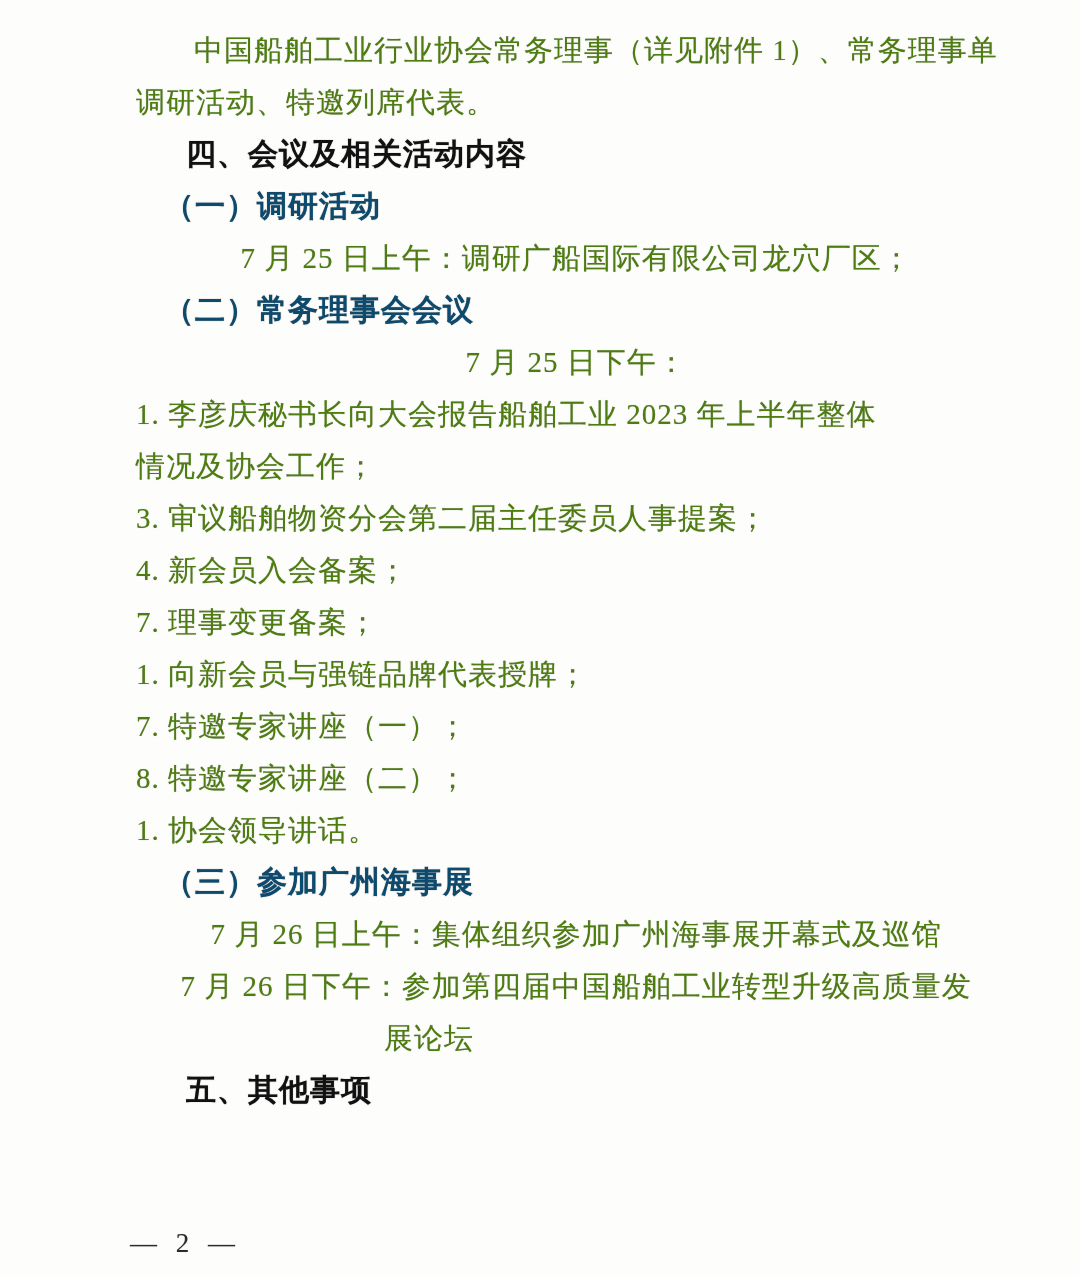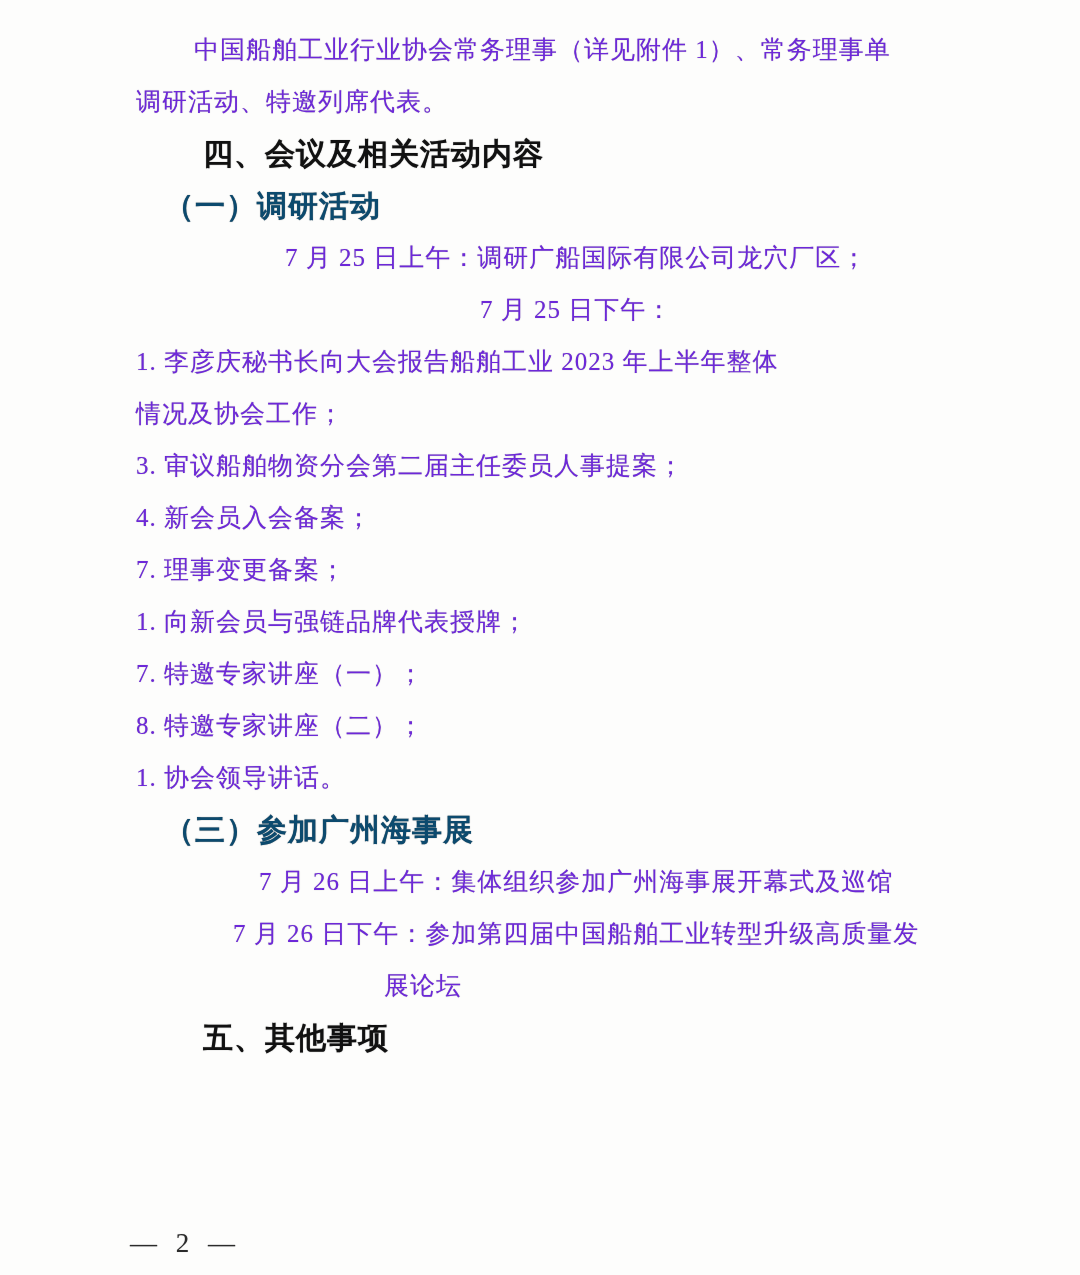--- a/index.html
+++ b/index.html
@@ -18,31 +18,31 @@
   }
   .content {
     position: absolute;
     top: 24px;
     left: 136px;
     right: 100px;
   }
   .line {
     height: 52px;
     line-height: 52px;
-    font-size: 25px;
+    font-size: 29px;
     letter-spacing: 1px;
     white-space: nowrap;
-    color: #6d28d9;
+    color: #4d7c0f;
     text-shadow: 0 0 1px rgba(40,40,40,0.35);
   }
   
   .para-indent { text-indent: 58px; }
   
   .h1 {
-    margin-left: 67px;
+    margin-left: 50px;
     font-family: "Liberation Sans", sans-serif;
     font-weight: bold;
     font-size: 30px;
     color: #111;
     text-shadow: 0 0 1px rgba(0,0,0,0.5);
   }
   
   .h2 {
     margin-left: 28px;
     font-family: "Liberation Sans", sans-serif;
@@ -71,20 +71,21 @@
 </head>
 <body>
 
 <div class="page">
   <div class="content">
     <div class="line para-indent">中国船舶工业行业协会常务理事（详见附件 1）、常务理事单</div>
     <div class="line">调研活动、特邀列席代表。</div>
     <div class="line h1">四、会议及相关活动内容</div>
     <div class="line h2">（一）调研活动</div>
     <div class="line date">7 月 25 日上午：调研广船国际有限公司龙穴厂区；</div>
+    <div class="line h2">（二）常务理事会会议</div>
     <div class="line date">7 月 25 日下午：</div>
     <div class="line item">1.  李彦庆秘书长向大会报告船舶工业 2023 年上半年整体</div>
     <div class="line">情况及协会工作；</div>
     <div class="line item">3.  审议船舶物资分会第二届主任委员人事提案；</div>
     <div class="line item">4.  新会员入会备案；</div>
     <div class="line item">7.  理事变更备案；</div>
     <div class="line item">1.  向新会员与强链品牌代表授牌；</div>
     <div class="line item">7.  特邀专家讲座（一）；</div>
     <div class="line item">8.  特邀专家讲座（二）；</div>
     <div class="line item">1.  协会领导讲话。</div>

